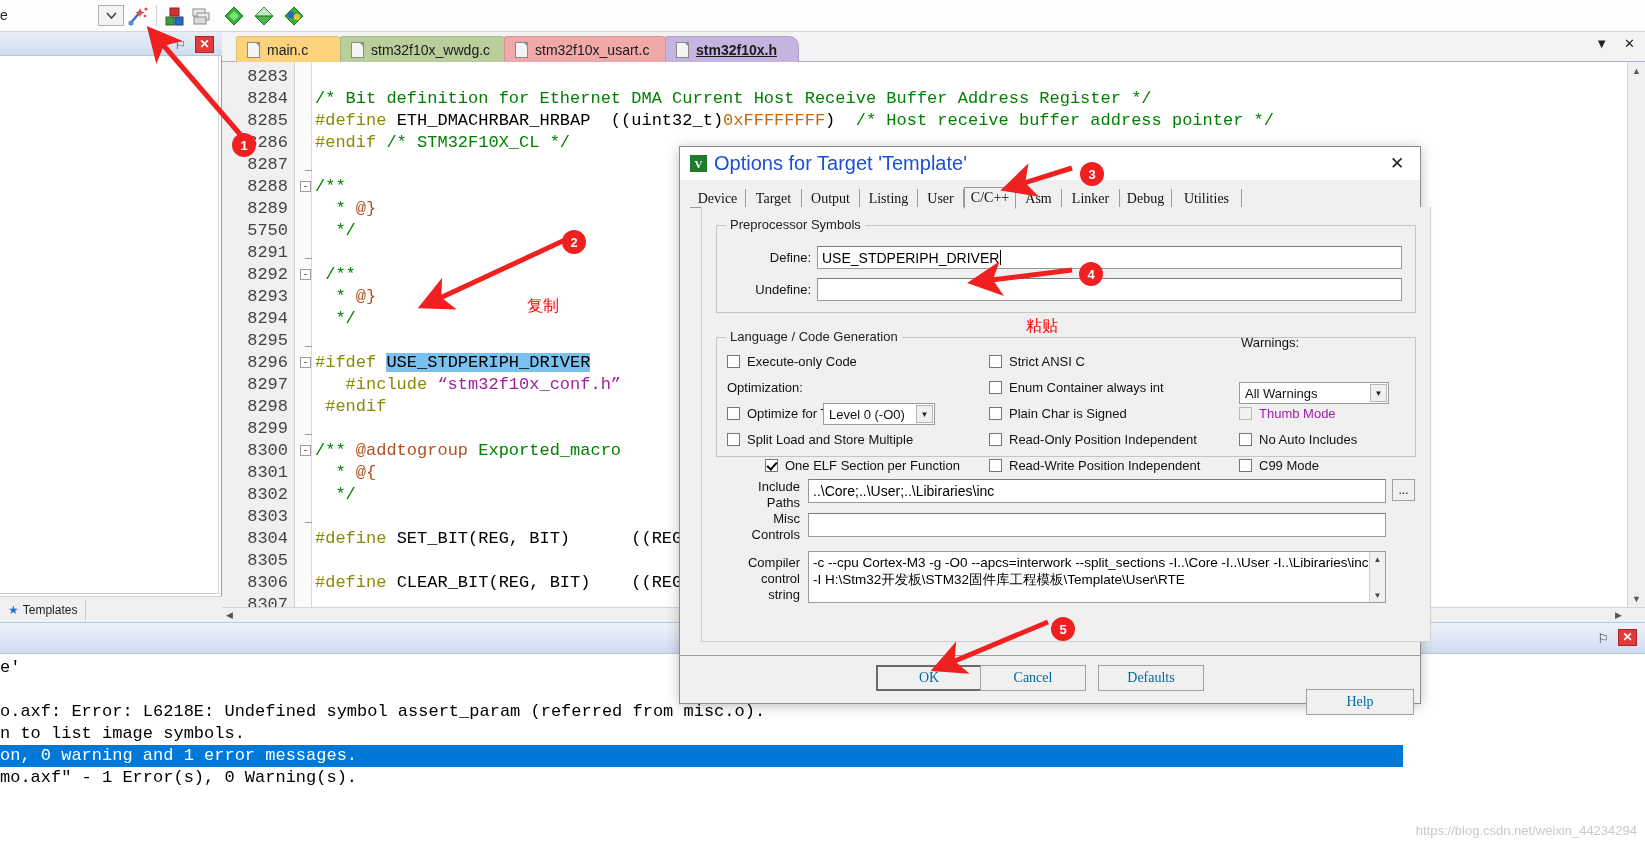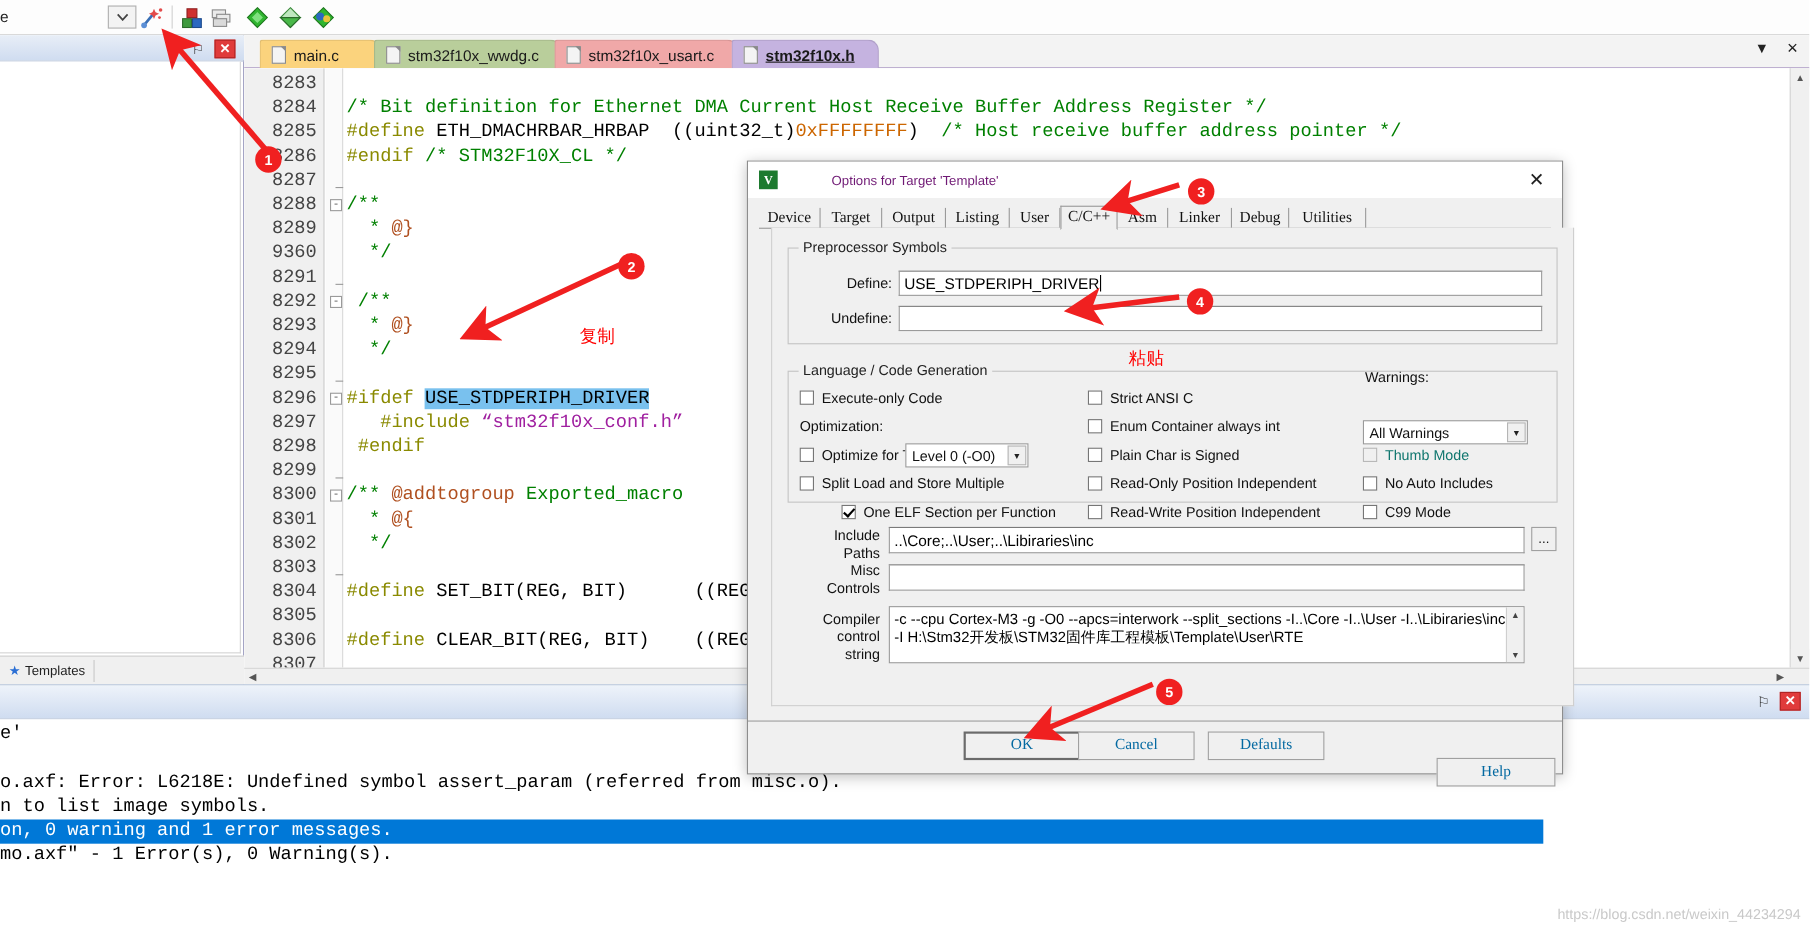--- a/index.html
+++ b/index.html
@@ -204,21 +204,21 @@
     position: absolute; left: 0; top: 0; width: 100%; height: 33px;
     background: #ffffff; display: flex; align-items: center; padding-left: 10px;
   }
   .dlg-icon {
     width: 17px; height: 17px; background: #1d7a2f; position: relative;
     flex: none; margin-right: 7px;
     display: flex; align-items: center; justify-content: center;
     color: #fff; font-size: 11px; font-weight: bold;
     font-family: "Liberation Serif", serif;
   }
-  .dlg-title-text { font-size: 12px; color: #701a75; margin-left: 42px; }
+  .dlg-title-text { font-size: 20px; color: #1d4ed8; }
   .dlg-close {
     position: absolute; right: 4px; top: 2px; width: 38px; height: 28px;
     display: flex; align-items: center; justify-content: center;
     font-size: 17px; color: #222;
   }
   .dlg-tabs {
     position: absolute; left: 10px; top: 40px; width: 720px; height: 21px;
     border-bottom: 1px solid #9a9a9a;
   }
   .dtab {
@@ -264,21 +264,21 @@
   }
   .chkbox {
     width: 13px; height: 13px; background: #fff; border: 1px solid #767676;
     flex: none; position: relative;
   }
   .chkbox.checked::after {
     content: ""; position: absolute; left: 3px; top: 0px;
     width: 4px; height: 8px; border: solid #000;
     border-width: 0 2px 2px 0; transform: rotate(42deg);
   }
-  .chkrow.disabled { color: #0f766e; }
+  .chkrow.disabled { color: #a21caf; }
   .chkrow.disabled .chkbox { background: #f0f0f0; border-color: #b8b8b8; }
   .selectbox {
     position: absolute; background: #fff; border: 1px solid #9a9a9a;
     font-size: 13px; color: #111; display: flex; align-items: center;
     padding-left: 5px;
     margin-top: 27px;
   }
   .sel-arrow {
     position: absolute; right: 1px; top: 1px; bottom: 1px; width: 17px;
     background: #f0f0f0; border: 1px solid #b5b5b5;
@@ -446,21 +446,21 @@
           <div class="code-line codetext" style="top: 48px;"><span class="c-pp">#define </span><span class="c-plain">ETH_DMACHRBAR_HRBAP  ((uint32_t)</span><span class="c-num">0xFFFFFFFF</span><span class="c-plain">)  </span><span class="c-cmt">/* Host receive buffer address pointer */</span></div>
           <div class="lnum" style="top: 70px;">8286</div>
           <div class="code-line codetext" style="top: 70px;"><span class="c-pp">#endif </span><span class="c-cmt">/* STM32F10X_CL */</span></div>
           <div class="lnum" style="top: 92px;">8287</div>
           <div class="fold-tick" style="top: 108px;"></div>
           <div class="lnum" style="top: 114px;">8288</div>
           <div class="fold-box" style="top: 119px;">-</div>
           <div class="code-line codetext" style="top: 114px;"><span class="c-cmt">/**</span></div>
           <div class="lnum" style="top: 136px;">8289</div>
           <div class="code-line codetext" style="top: 136px;"><span class="c-cmt">  * </span><span class="c-doc">@}</span></div>
-          <div class="lnum" style="top: 158px;">9360</div>
+          <div class="lnum" style="top: 158px;">5750</div>
           <div class="code-line codetext" style="top: 158px;"><span class="c-cmt">  */</span></div>
           <div class="lnum" style="top: 180px;">8291</div>
           <div class="fold-tick" style="top: 196px;"></div>
           <div class="lnum" style="top: 202px;">8292</div>
           <div class="fold-box" style="top: 207px;">-</div>
           <div class="code-line codetext" style="top: 202px;"><span class="c-cmt"> /**</span></div>
           <div class="lnum" style="top: 224px;">8293</div>
           <div class="code-line codetext" style="top: 224px;"><span class="c-cmt">  * </span><span class="c-doc">@}</span></div>
           <div class="lnum" style="top: 246px;">8294</div>
           <div class="code-line codetext" style="top: 246px;"><span class="c-cmt">  */</span></div>

